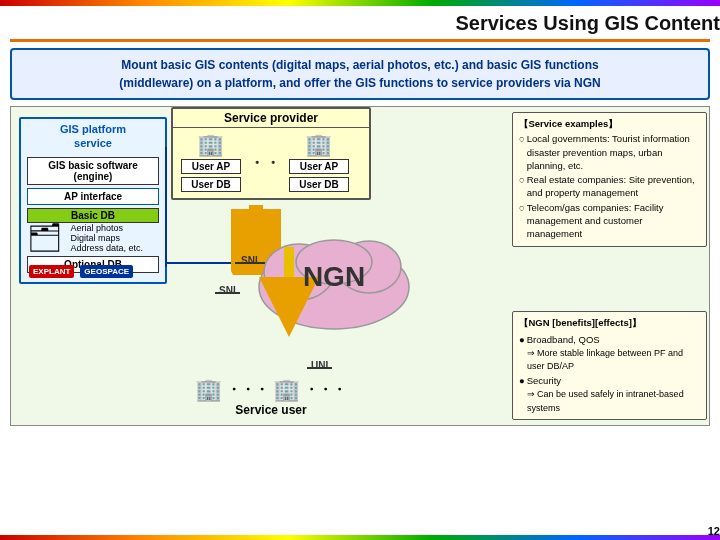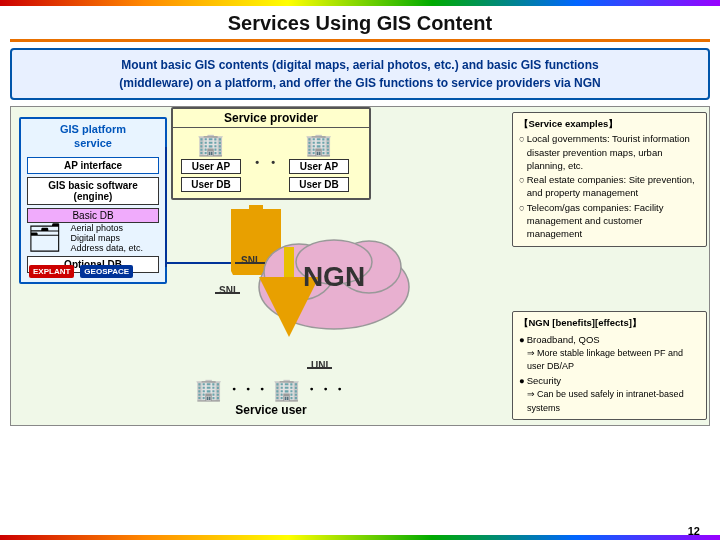--- a/index.html
+++ b/index.html
@@ -14,21 +14,21 @@
     }
 
     
     .top-bar {
       height: 6px;
       background: linear-gradient(to right, #c00, #f80, #ff0, #0a0, #06f, #90f);
     }
 
     
     .page-title {
-      text-align: center;
+      text-align: right;
       font-size: 20px;
       font-weight: bold;
       padding: 6px 0 4px;
       color: #111;
     }
 
     
     .orange-line {
       height: 3px;
       background: #e87000;
@@ -137,25 +137,25 @@
       font-weight: bold;
     }
     .gis-item.blue-border {
       border-color: #0055bb;
     }
     .db-stack {
       margin: 3px 6px;
       position: relative;
     }
     .db-stack-label {
-      font-weight: normal;
+      font-weight: bold;
       font-size: 10px;
       text-align: center;
       border: 1px solid #333;
-      background: #f0abfc;
+      background: #84cc16;
       padding: 1px 2px;
     }
     .db-sub {
       font-size: 9px;
       margin-left: 4px;
     }
 
     
     .ngn-cloud {
       position: absolute;
@@ -282,21 +282,21 @@
       font-size: 8px;
       font-weight: bold;
       padding: 2px 4px;
       border-radius: 2px;
     }
 
     
     .page-num {
       position: absolute;
       bottom: 3px;
-      right: 20px;
+      right: 0;
       font-size: 11px;
       font-weight: bold;
     }
 
     
     .bottom-bar {
       height: 5px;
       background: linear-gradient(to right, #c00, #f80, #ff0, #0a0, #06f, #90f);
       position: absolute;
       bottom: 0;
@@ -315,22 +315,22 @@
 
 <div class="info-box">
   <div>Mount basic GIS contents (digital maps, aerial photos, etc.) and basic GIS functions</div>
   <div>(middleware) on a platform, and offer the GIS functions to service providers via NGN</div>
 </div>
 
 <div class="diagram">
 
   <div class="gis-platform-box">
     <div class="gis-platform-title">GIS platform<br>service</div>
+    <div class="gis-item">GIS basic software<br>(engine)</div>
     <div class="gis-item blue-border">AP interface</div>
-    <div class="gis-item">GIS basic software<br>(engine)</div>
     <div class="db-stack">
       <div class="db-stack-label">Basic DB</div>
       <div style="display:flex;align-items:center;gap:4px;">
         <div style="font-size:28px;line-height:1;">🗂</div>
         <div>
           <div class="db-sub">Aerial photos</div>
           <div class="db-sub">Digital maps</div>
           <div class="db-sub">Address data, etc.</div>
         </div>
       </div>

